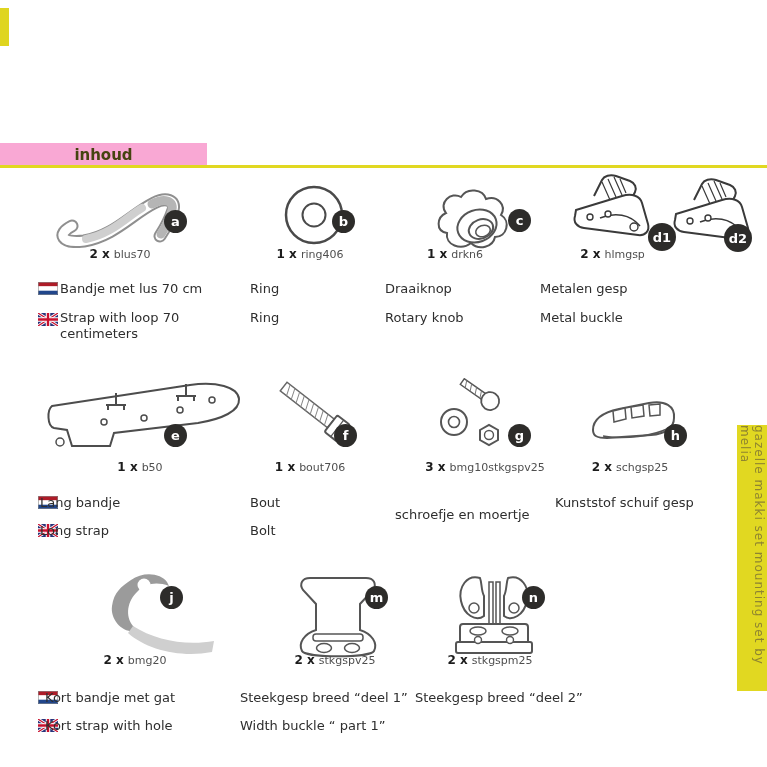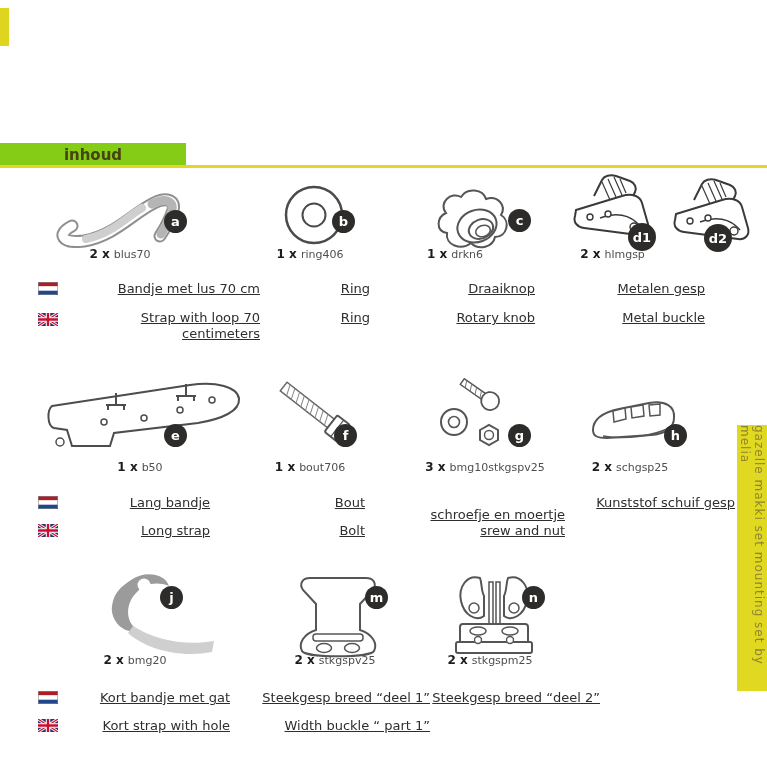--- a/index.html
+++ b/index.html
@@ -1,34 +1,34 @@
 <!DOCTYPE html>
 <html><head>
 <meta charset="utf-8">
 <style>
   html,body{margin:0;padding:0;background:#fff;}
   body{font-family:"DejaVu Sans","Liberation Sans",sans-serif;color:#2e2e2e;}
   .page{position:relative;width:767px;height:767px;background:#fff;overflow:hidden;}
   .abs{position:absolute;}
   .title{width:767px;top:26px;text-align:center;font-size:17px;font-weight:bold;color:#1b1b1b;letter-spacing:.5px;}
   .edge-mark{left:0;top:8px;width:9px;height:38px;background:#dfd51f;}
-  .inhoud-bar{left:0;top:143px;width:186px;height:24px;background:#84cc16;}
+  .inhoud-bar{left:0;top:143px;width:207px;height:24px;background:#f9a8d4;}
   .inhoud-text{width:100%;text-align:center;line-height:24px;font-size:15px;font-weight:bold;color:#454310;}
   .yellow-rule{left:0;top:165px;width:767px;height:3px;background:#e1d821;}
   .sidebar{right:0;top:425px;width:30px;height:266px;background:#e1d821;}
   .sidebar-text{width:100%;height:100%;display:flex;align-items:center;justify-content:center;
     writing-mode:vertical-rl;font-size:12px;letter-spacing:1px;color:#8f8530;}
   .badge{background:#2d2c2a;color:#fff;font-weight:bold;border-radius:50%;
     display:flex;align-items:center;justify-content:center;font-size:13px;}
   .badge.sm{width:23px;height:23px;}
-  .badge.lg{width:28px;height:28px;font-size:13px;}
+  .badge.lg{width:28px;height:28px;font-size:13px;margin-left:20px;}
   .code{font-size:11px;text-align:center;white-space:nowrap;}
   .code b{font-size:12px;color:#1c1c1c;margin-right:4px;}
   .code span{color:#4f4f4f;}
-  .lbl{font-size:13px;text-align:right;color:#2e2e2e;line-height:16px;text-decoration:underline;}
+  .lbl{font-size:13px;text-align:left;color:#2e2e2e;line-height:16px;}
   .flag{width:20px;height:13px;display:block;}
   svg{display:block;}
 </style>
 </head>
 <body>
 
 <div class="page">
 
   <div class="abs edge-mark"></div>
   <div class="abs inhoud-bar">
@@ -187,21 +187,20 @@
     <svg width="20" height="13" viewBox="0 0 20 13">
         <rect width="20" height="13" fill="#29337a"></rect>
         <path d="M0,0 L20,13 M20,0 L0,13" stroke="#fff" stroke-width="3"></path>
         <path d="M0,0 L20,13 M20,0 L0,13" stroke="#c8102e" stroke-width="1.2"></path>
         <path d="M10,0 V13 M0,6.5 H20" stroke="#fff" stroke-width="4.5"></path>
         <path d="M10,0 V13 M0,6.5 H20" stroke="#c8102e" stroke-width="2.4"></path>
       </svg>
   </span>
   <div class="abs lbl" style="left:40px;top:523px;width:170px">Long strap</div>
   <div class="abs lbl" style="left:250px;top:523px;width:115px">Bolt</div>
-  <div class="abs lbl" style="left:395px;top:523px;width:170px">srew and nut</div>
 
   <svg class="abs" style="left:85px;top:568px" width="132" height="86" viewBox="0 0 132 86">
     <path d="M46,12 C58,3 76,5 82,14 L84,18 C71,13 60,16 53,23 C42,33 40,48 48,58 L52,63 C38,66 25,52 27,38 C29,24 36,19 46,12 Z" fill="#9b9b9b"></path>
     <circle cx="59" cy="17" r="6.5" fill="#fff"></circle>
     <path d="M48,58 C70,72 100,78 129,73 L127,84 C96,90 62,82 43,65 Z" fill="#cfcfcf"></path>
   </svg>
   <div class="abs badge sm" style="left:160px;top:586px">j</div>
   <div class="abs code" style="left:55px;top:653px;width:160px">
     <b>2 x</b><span>bmg20</span>
   </div>

